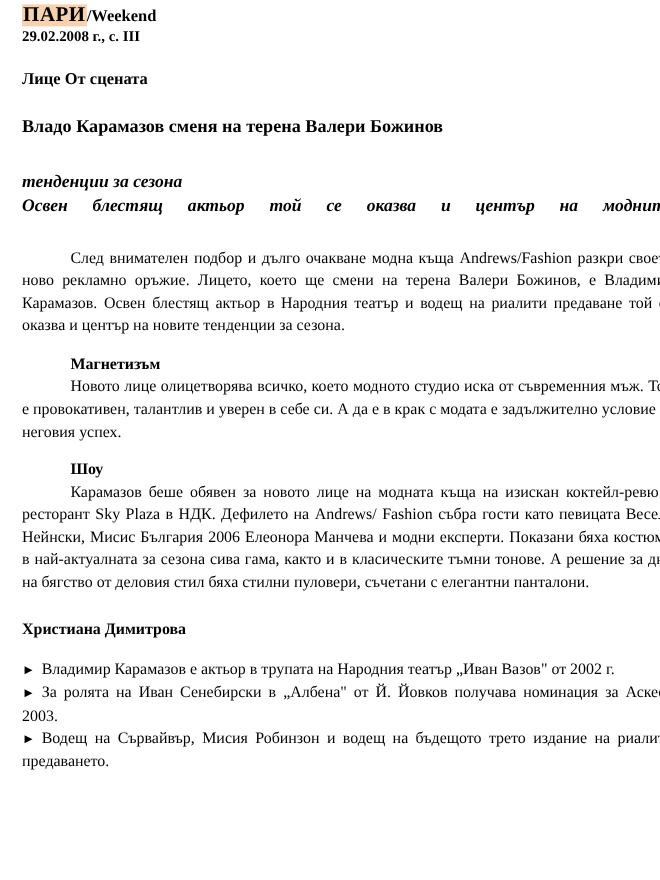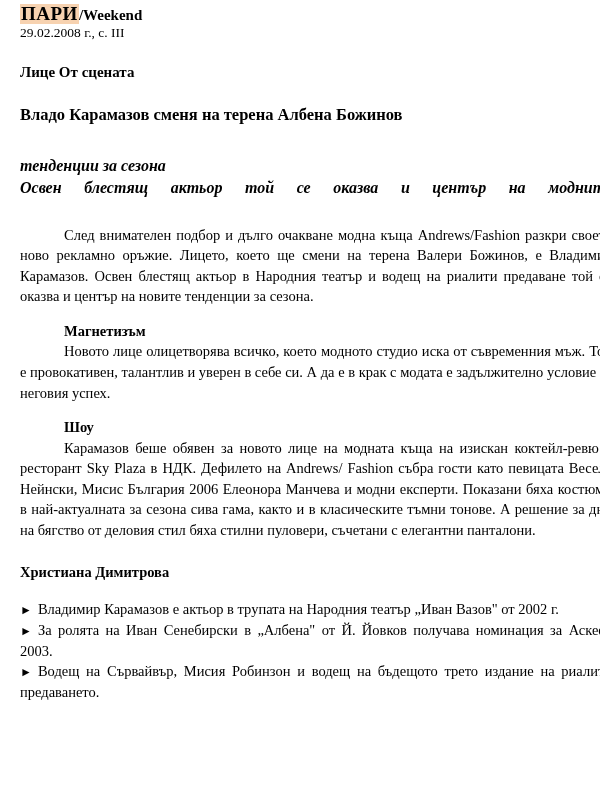--- a/index.html
+++ b/index.html
@@ -38,21 +38,21 @@
     padding: 0 1px;
     vertical-align: baseline;
   }
   .masthead-section {
     display: inline-block;
     font-weight: bold;
     font-size: 15px;
     vertical-align: baseline;
   }
   .dateline {
-    font-weight: normal;
+    font-weight: bold;
     font-size: 13.5px;
     line-height: 1.2;
     margin: 1px 0 0 0;
   }
 
   
   .kicker {
     font-weight: bold;
     font-size: 15px;
     margin: 22px 0 0 0;
@@ -142,21 +142,21 @@
 
 <div class="page">
 
   <div class="masthead">
     <span class="masthead-brand">ПАРИ</span><span class="masthead-section">/Weekend</span>
   </div>
   <div class="dateline">29.02.2008 г., с. III</div>
 
   <div class="kicker">Лице От сцената</div>
 
-  <h1 class="headline">Владо Карамазов сменя на терена Албена Божинов</h1>
+  <h1 class="headline">Владо Карамазов сменя на терена Валери Божинов</h1>
 
   <div class="subheadline">
     <span class="jline last">тенденции за сезона</span>
     <span class="jline">Освен блестящ актьор той се оказва и център на модните</span>
   </div>
 
   <div class="body-block">
 
     <p class="para">След внимателен подбор и дълго очакване модна къща Andrews/Fashion разкри своето ново рекламно оръжие. Лицето, което ще смени на терена Валери Божинов, е Владимир Карамазов. Освен блестящ актьор в Народния театър и водещ на риалити предаване той се оказва и център на новите тенденции за сезона.</p>
 

